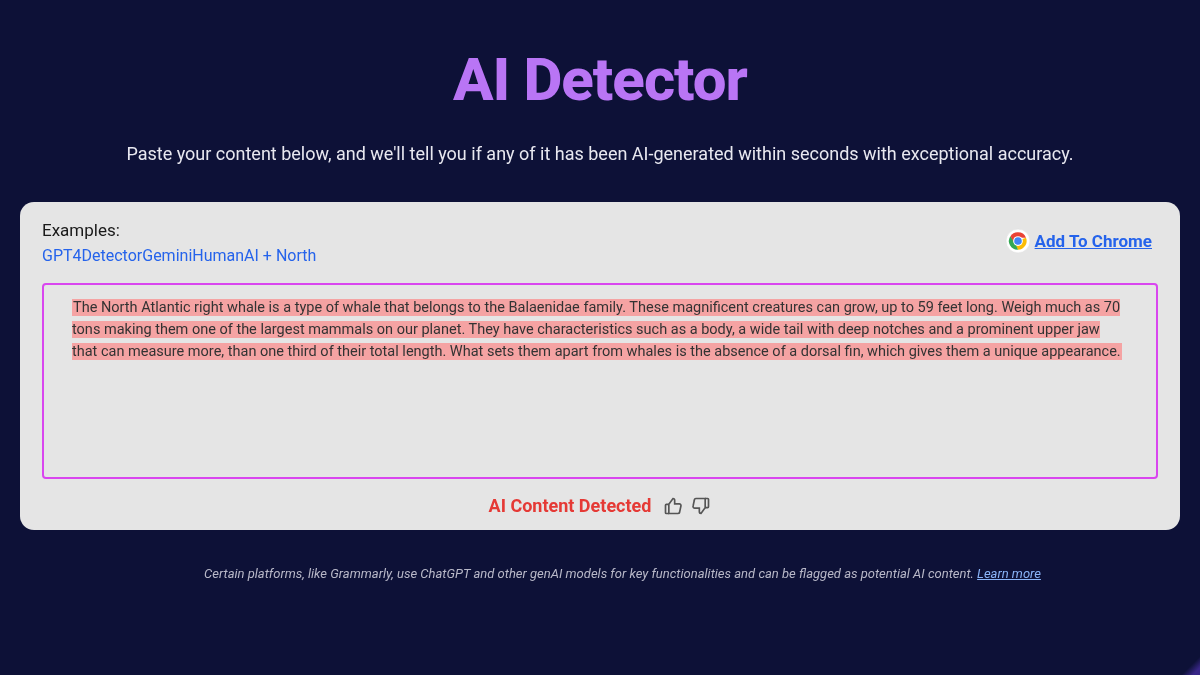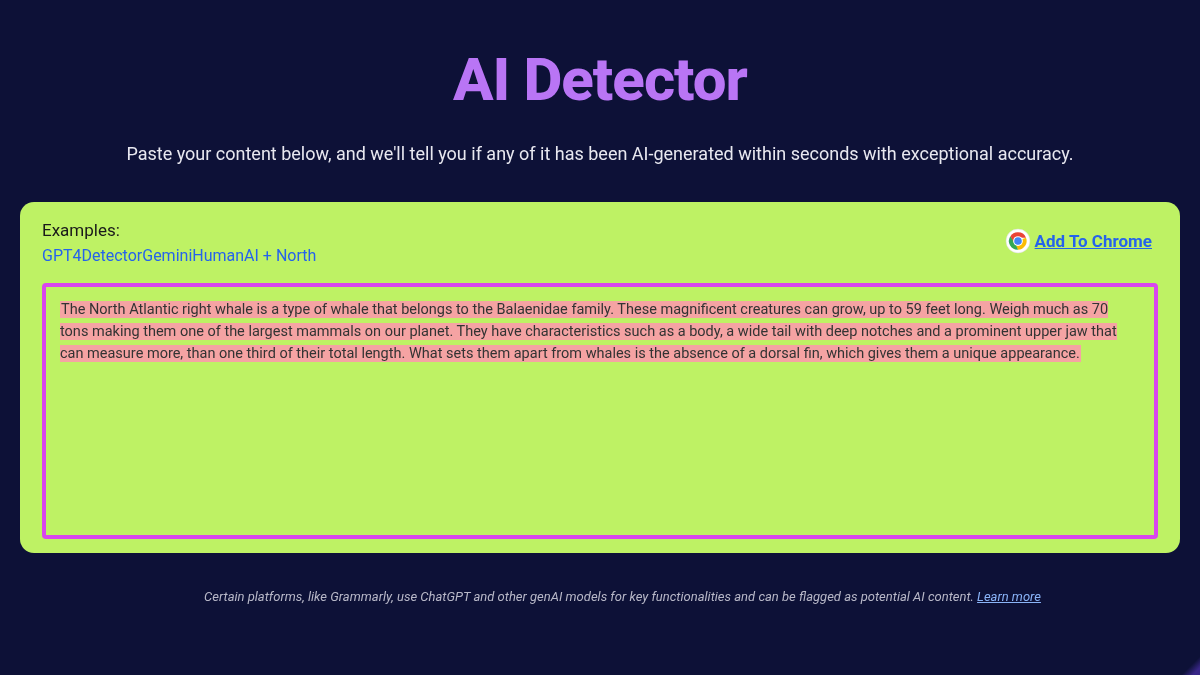--- a/index.html
+++ b/index.html
@@ -30,21 +30,21 @@
       letter-spacing: -1px;
     }
     .subtitle {
       text-align: center;
       color: #e8e8f0;
       font-size: 18px;
       margin-top: 28px;
       font-weight: 400;
     }
     .card {
-      background: #bef264;
+      background: #e5e5e5;
       border-radius: 14px;
       margin: 38px 20px 0 20px;
       padding: 18px 22px 14px 22px;
       position: relative;
       z-index: 1;
     }
     .top-row {
       display: flex;
       justify-content: space-between;
       align-items: flex-start;
@@ -75,25 +75,25 @@
       height: 26px;
     }
     .chrome-link {
       color: #2563eb;
       font-size: 17px;
       font-weight: 700;
       text-decoration: underline;
       cursor: pointer;
     }
     .textarea-box {
-      border: 4px solid #d946ef;
+      border: 2px solid #d946ef;
       border-radius: 4px;
       margin-top: 18px;
-      padding: 12px 14px;
-      height: 256px;
+      padding: 12px 28px;
+      height: 196px;
       overflow: hidden;
     }
     .highlighted-text {
       font-size: 14.5px;
       line-height: 1.5;
       color: #333;
     }
     .hl {
       background: #f5a3a3;
       padding: 0 1px;
@@ -169,17 +169,34 @@
       <span class="chrome-link">Add To Chrome</span>
     </div>
   </div>
 
   <div class="textarea-box">
     <div class="highlighted-text">
       <span class="hl">The North Atlantic right whale is a type of whale that belongs to the Balaenidae family. These magnificent creatures can grow, up to 59 feet long. Weigh much as 70 tons making them one of the largest mammals on our planet. They have characteristics such as a body, a wide tail with deep notches and a prominent upper jaw that can measure more, than one third of their total length. What sets them apart from whales is the absence of a dorsal fin, which gives them a unique appearance.</span>
     </div>
   </div>
 
+  <div class="result-row">
+    <span class="result-text">AI Content Detected</span>
+    <div class="thumbs">
+      <span class="thumb-btn">
+        <svg viewBox="0 0 24 24" width="20" height="20" fill="none" stroke="currentColor" stroke-width="2">
+          <path d="M7 10v11h11a2 2 0 0 0 2-2l1.5-7a2 2 0 0 0-2-2.5H14V5a2 2 0 0 0-2-2l-5 7z"></path>
+          <path d="M7 10H4a1 1 0 0 0-1 1v9a1 1 0 0 0 1 1h3"></path>
+        </svg>
+      </span>
+      <span class="thumb-btn">
+        <svg viewBox="0 0 24 24" width="20" height="20" fill="none" stroke="currentColor" stroke-width="2">
+          <path d="M17 14V3H6a2 2 0 0 0-2 2L2.5 12a2 2 0 0 0 2 2.5H10v4.5a2 2 0 0 0 2 2l5-7z"></path>
+          <path d="M17 14h3a1 1 0 0 0 1-1V4a1 1 0 0 0-1-1h-3"></path>
+        </svg>
+      </span>
+    </div>
+  </div>
 </div>
 
 <p class="footer-note">
   <span>Certain platforms, like Grammarly, use ChatGPT and other genAI models for key functionalities and can be flagged as potential AI content. </span><a class="footer-link">Learn more</a>
 </p>
 
 </body></html>

